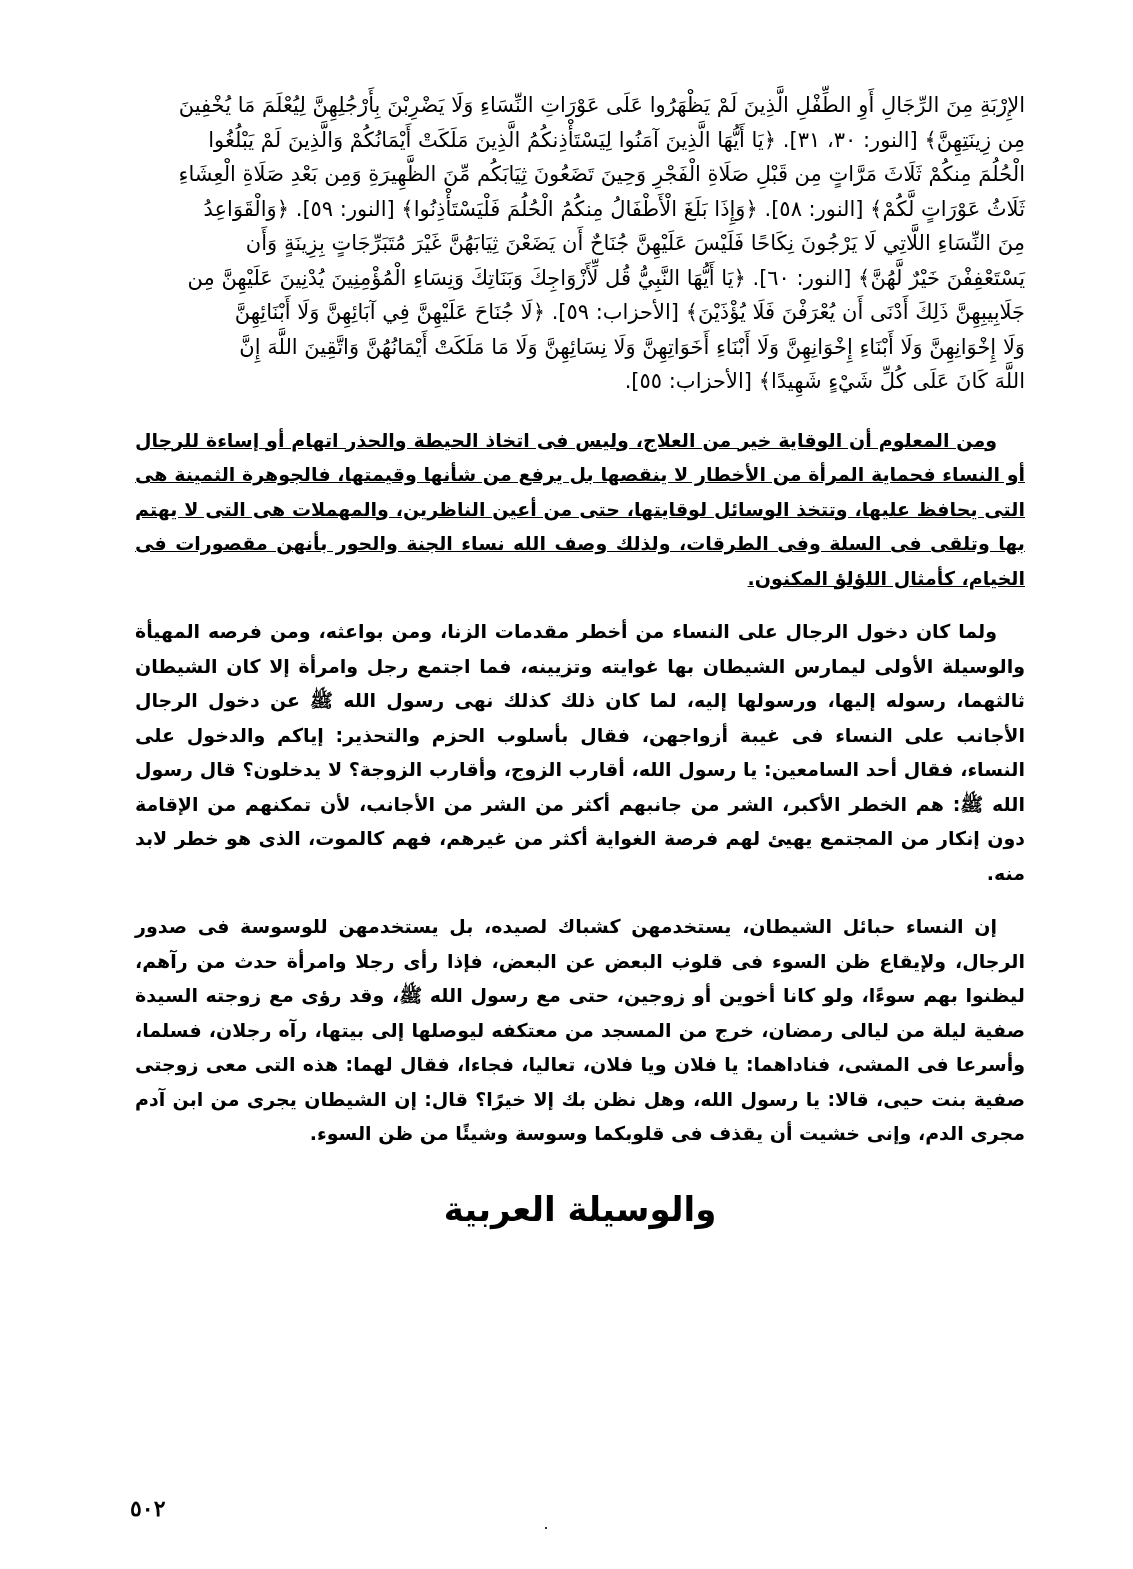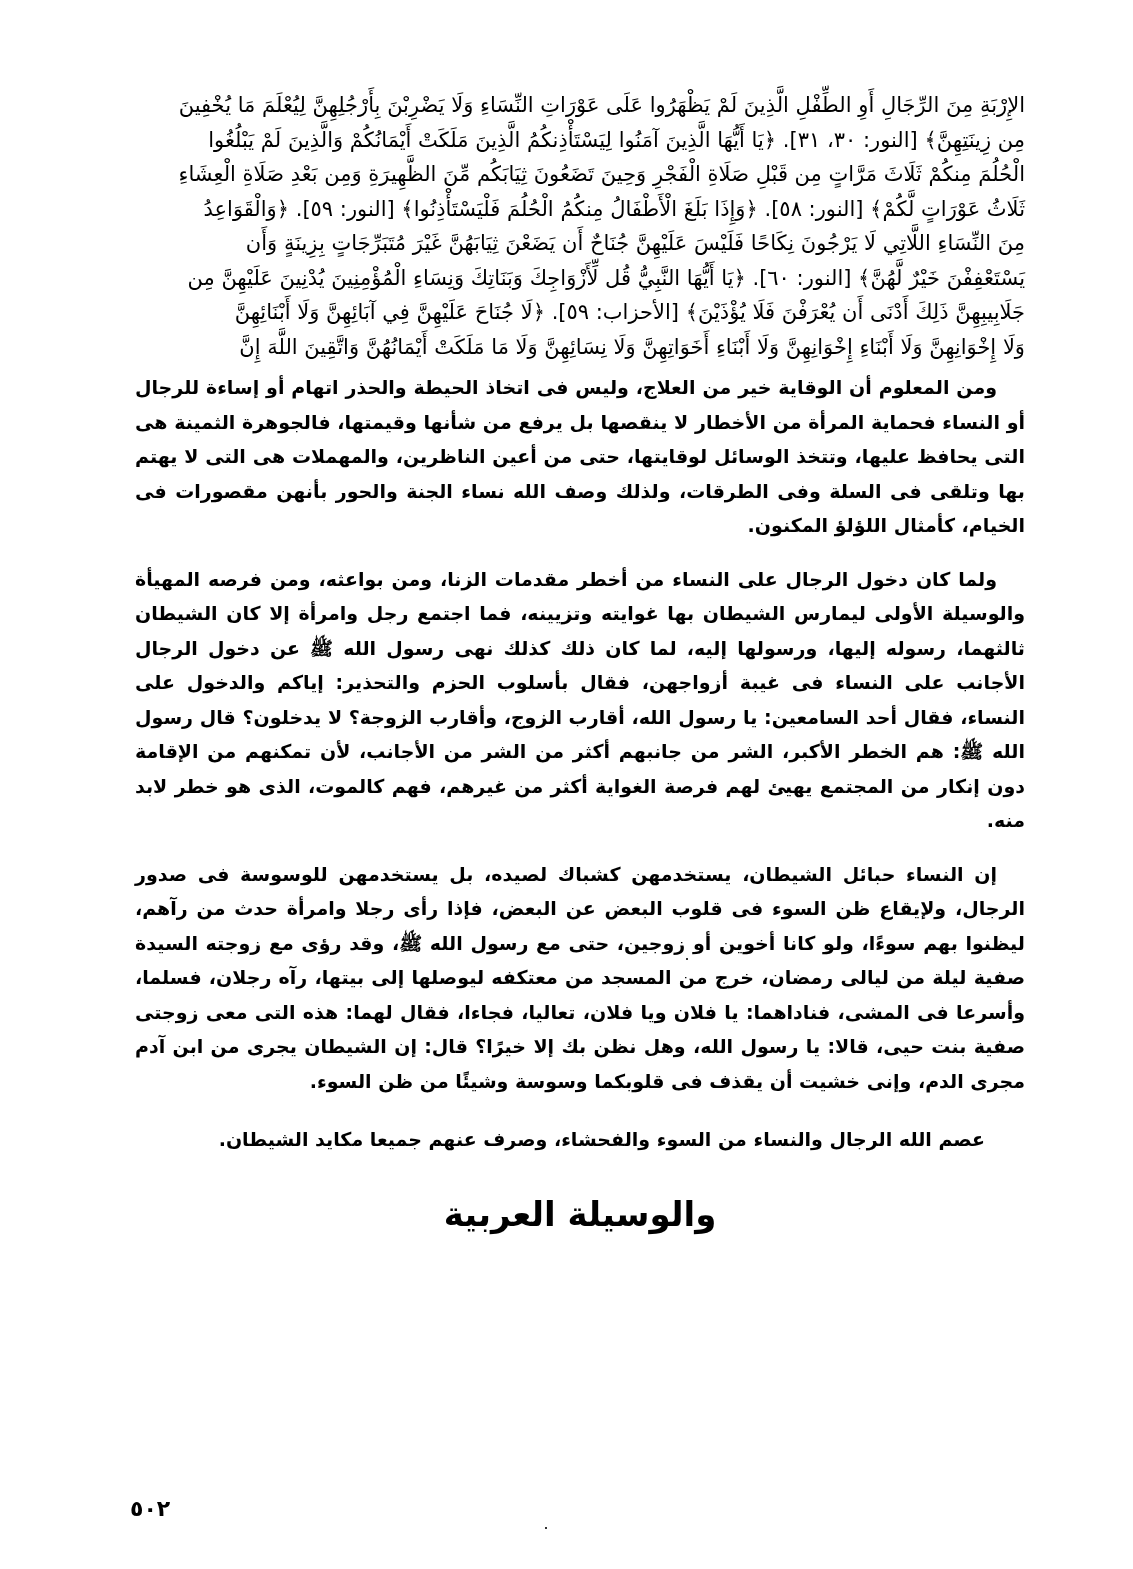--- a/index.html
+++ b/index.html
@@ -12,55 +12,55 @@
       direction: rtl; text-align: justify;
     }
     .quran {
       font-weight: normal; font-size: 21px; line-height: 34.5px;
       text-align-last: right;
     }
     .para {
       font-size: 19px; line-height: 34.5px; font-weight: bold;
       margin-top: 4px; text-indent: 28px;
     }
-    .para.p1 { margin-top: 6px; }
+    .para.p1 { margin-top: 24px; text-decoration: underline; }
     .closing {
       font-size: 19px; font-weight: bold; line-height: 34px;
       margin-top: 24px; padding-right: 40px; text-align: right;
     }
     .heading {
       text-align: center; font-size: 34px; font-weight: bold;
       margin-top: 38px; margin-bottom: 34px;
     }
     .page-number {
       position: absolute; left: 130px; top: 1496px;
-      font-size: 22px; font-weight: bold; direction: rtl;
+      font-size: 22px; font-weight: bold; direction: rtl; font-family: Liberation Serif, serif;
     }
     .speck { position: absolute; width: 2px; height: 2px; background: #333; }
   </style>
 </head>
 <body>
 
 <div class="page">
   <div class="quran">
     <span>الإِرْبَةِ مِنَ الرِّجَالِ أَوِ الطِّفْلِ الَّذِينَ لَمْ يَظْهَرُوا عَلَى عَوْرَاتِ النِّسَاءِ وَلَا يَضْرِبْنَ بِأَرْجُلِهِنَّ لِيُعْلَمَ مَا يُخْفِينَ</span><br>
     <span>مِن زِينَتِهِنَّ﴾ [النور: ٣٠، ٣١]. ﴿يَا أَيُّهَا الَّذِينَ آمَنُوا لِيَسْتَأْذِنكُمُ الَّذِينَ مَلَكَتْ أَيْمَانُكُمْ وَالَّذِينَ لَمْ يَبْلُغُوا</span><br>
     <span>الْحُلُمَ مِنكُمْ ثَلَاثَ مَرَّاتٍ مِن قَبْلِ صَلَاةِ الْفَجْرِ وَحِينَ تَضَعُونَ ثِيَابَكُم مِّنَ الظَّهِيرَةِ وَمِن بَعْدِ صَلَاةِ الْعِشَاءِ</span><br>
     <span>ثَلَاثُ عَوْرَاتٍ لَّكُمْ﴾ [النور: ٥٨]. ﴿وَإِذَا بَلَغَ الْأَطْفَالُ مِنكُمُ الْحُلُمَ فَلْيَسْتَأْذِنُوا﴾ [النور: ٥٩]. ﴿وَالْقَوَاعِدُ</span><br>
     <span>مِنَ النِّسَاءِ اللَّاتِي لَا يَرْجُونَ نِكَاحًا فَلَيْسَ عَلَيْهِنَّ جُنَاحٌ أَن يَضَعْنَ ثِيَابَهُنَّ غَيْرَ مُتَبَرِّجَاتٍ بِزِينَةٍ وَأَن</span><br>
     <span>يَسْتَعْفِفْنَ خَيْرٌ لَّهُنَّ﴾ [النور: ٦٠]. ﴿يَا أَيُّهَا النَّبِيُّ قُل لِّأَزْوَاجِكَ وَبَنَاتِكَ وَنِسَاءِ الْمُؤْمِنِينَ يُدْنِينَ عَلَيْهِنَّ مِن</span><br>
     <span>جَلَابِيبِهِنَّ ذَلِكَ أَدْنَى أَن يُعْرَفْنَ فَلَا يُؤْذَيْنَ﴾ [الأحزاب: ٥٩]. ﴿لَا جُنَاحَ عَلَيْهِنَّ فِي آبَائِهِنَّ وَلَا أَبْنَائِهِنَّ</span><br>
     <span>وَلَا إِخْوَانِهِنَّ وَلَا أَبْنَاءِ إِخْوَانِهِنَّ وَلَا أَبْنَاءِ أَخَوَاتِهِنَّ وَلَا نِسَائِهِنَّ وَلَا مَا مَلَكَتْ أَيْمَانُهُنَّ وَاتَّقِينَ اللَّهَ إِنَّ</span><br>
+    <span>اللَّهَ كَانَ عَلَى كُلِّ شَيْءٍ شَهِيدًا﴾ [الأحزاب: ٥٥].</span>
   </div>
 
   <p class="para p1">ومن المعلوم أن الوقاية خير من العلاج، وليس فى اتخاذ الحيطة والحذر اتهام أو إساءة للرجال أو النساء فحماية المرأة من الأخطار لا ينقصها بل يرفع من شأنها وقيمتها، فالجوهرة الثمينة هى التى يحافظ عليها، وتتخذ الوسائل لوقايتها، حتى من أعين الناظرين، والمهملات هى التى لا يهتم بها وتلقى فى السلة وفى الطرقات، ولذلك وصف الله نساء الجنة والحور بأنهن مقصورات فى الخيام، كأمثال اللؤلؤ المكنون.</p>
   <p class="para">ولما كان دخول الرجال على النساء من أخطر مقدمات الزنا، ومن بواعثه، ومن فرصه المهيأة والوسيلة الأولى ليمارس الشيطان بها غوايته وتزيينه، فما اجتمع رجل وامرأة إلا كان الشيطان ثالثهما، رسوله إليها، ورسولها إليه، لما كان ذلك كذلك نهى رسول الله ﷺ عن دخول الرجال الأجانب على النساء فى غيبة أزواجهن، فقال بأسلوب الحزم والتحذير: إياكم والدخول على النساء، فقال أحد السامعين: يا رسول الله، أقارب الزوج، وأقارب الزوجة؟ لا يدخلون؟ قال رسول الله ﷺ: هم الخطر الأكبر، الشر من جانبهم أكثر من الشر من الأجانب، لأن تمكنهم من الإقامة دون إنكار من المجتمع يهيئ لهم فرصة الغواية أكثر من غيرهم، فهم كالموت، الذى هو خطر لابد منه.</p>
   <p class="para">إن النساء حبائل الشيطان، يستخدمهن كشباك لصيده، بل يستخدمهن للوسوسة فى صدور الرجال، ولإيقاع ظن السوء فى قلوب البعض عن البعض، فإذا رأى رجلا وامرأة حدث من رآهم، ليظنوا بهم سوءًا، ولو كانا أخوين أو زوجين، حتى مع رسول الله ﷺ، وقد رؤى مع زوجته السيدة صفية ليلة من ليالى رمضان، خرج من المسجد من معتكفه ليوصلها إلى بيتها، رآه رجلان، فسلما، وأسرعا فى المشى، فناداهما: يا فلان ويا فلان، تعاليا، فجاءا، فقال لهما: هذه التى معى زوجتى صفية بنت حيى، قالا: يا رسول الله، وهل نظن بك إلا خيرًا؟ قال: إن الشيطان يجرى من ابن آدم مجرى الدم، وإنى خشيت أن يقذف فى قلوبكما وسوسة وشيئًا من ظن السوء.</p>
 
-  <p class="closing">عصم الله الرجال والنساء من السوء والفحشاء، وصرف عنهم جميعا مكايد الشيطان.</p>
 
   <h2 class="heading">والوسيلة العربية</h2>
 
 </div>
 
 <div class="page-number">٥٠٢</div>
 <div class="speck" style="left:545px; top:1527px;"></div>
 <div class="speck" style="left:686px; top:958px;"></div>
 
 </body></html>

